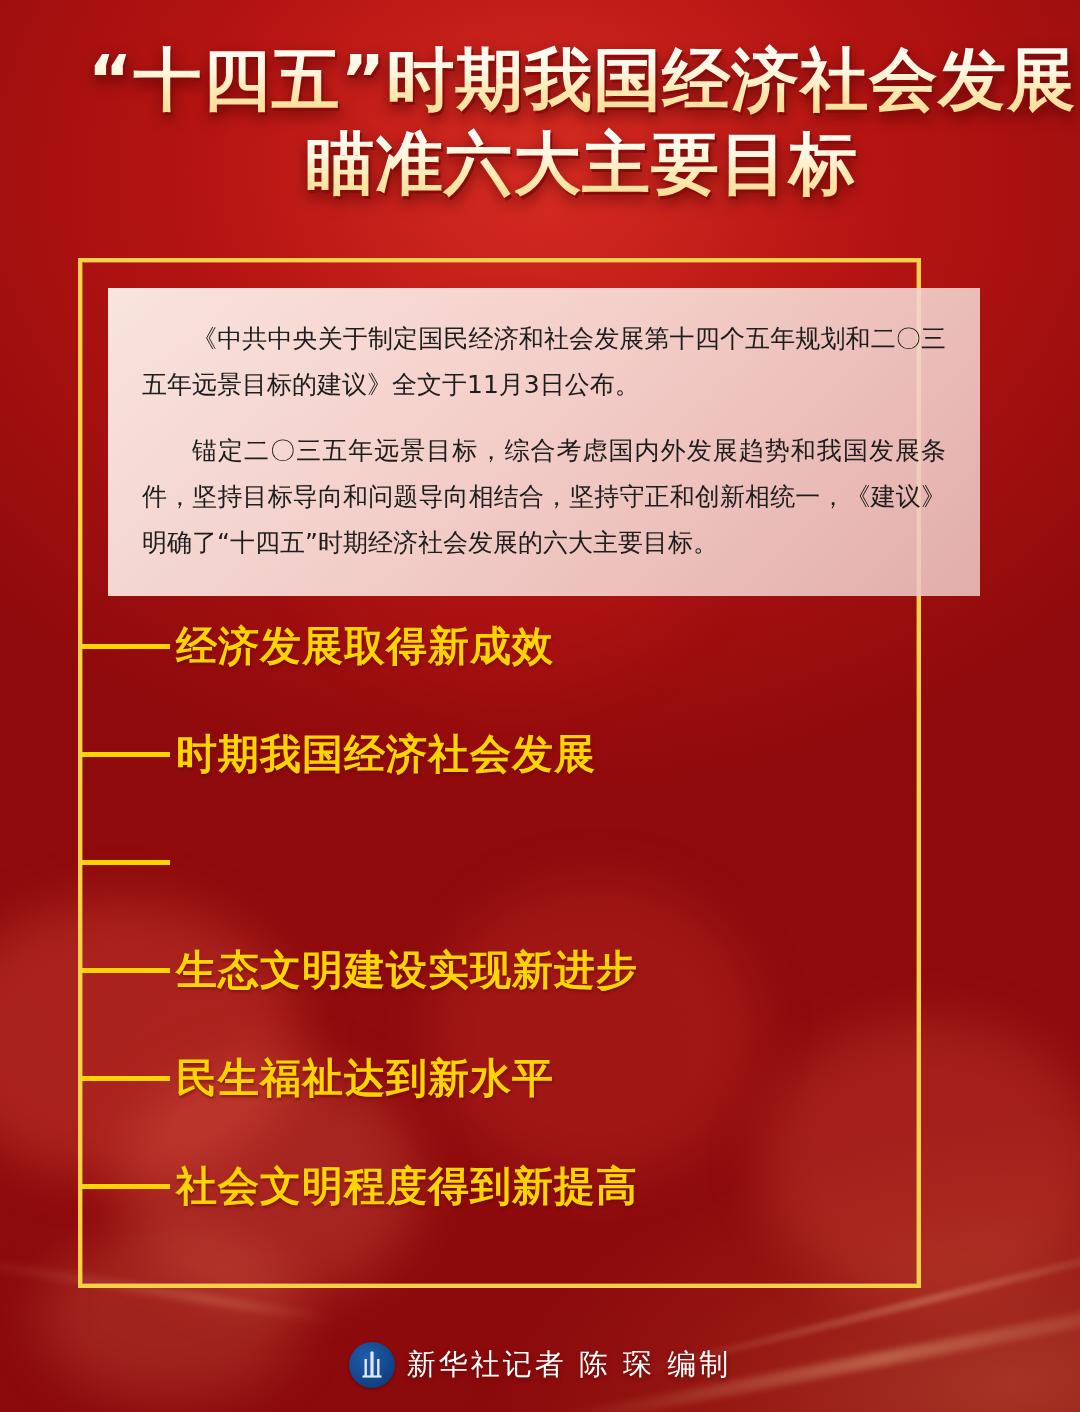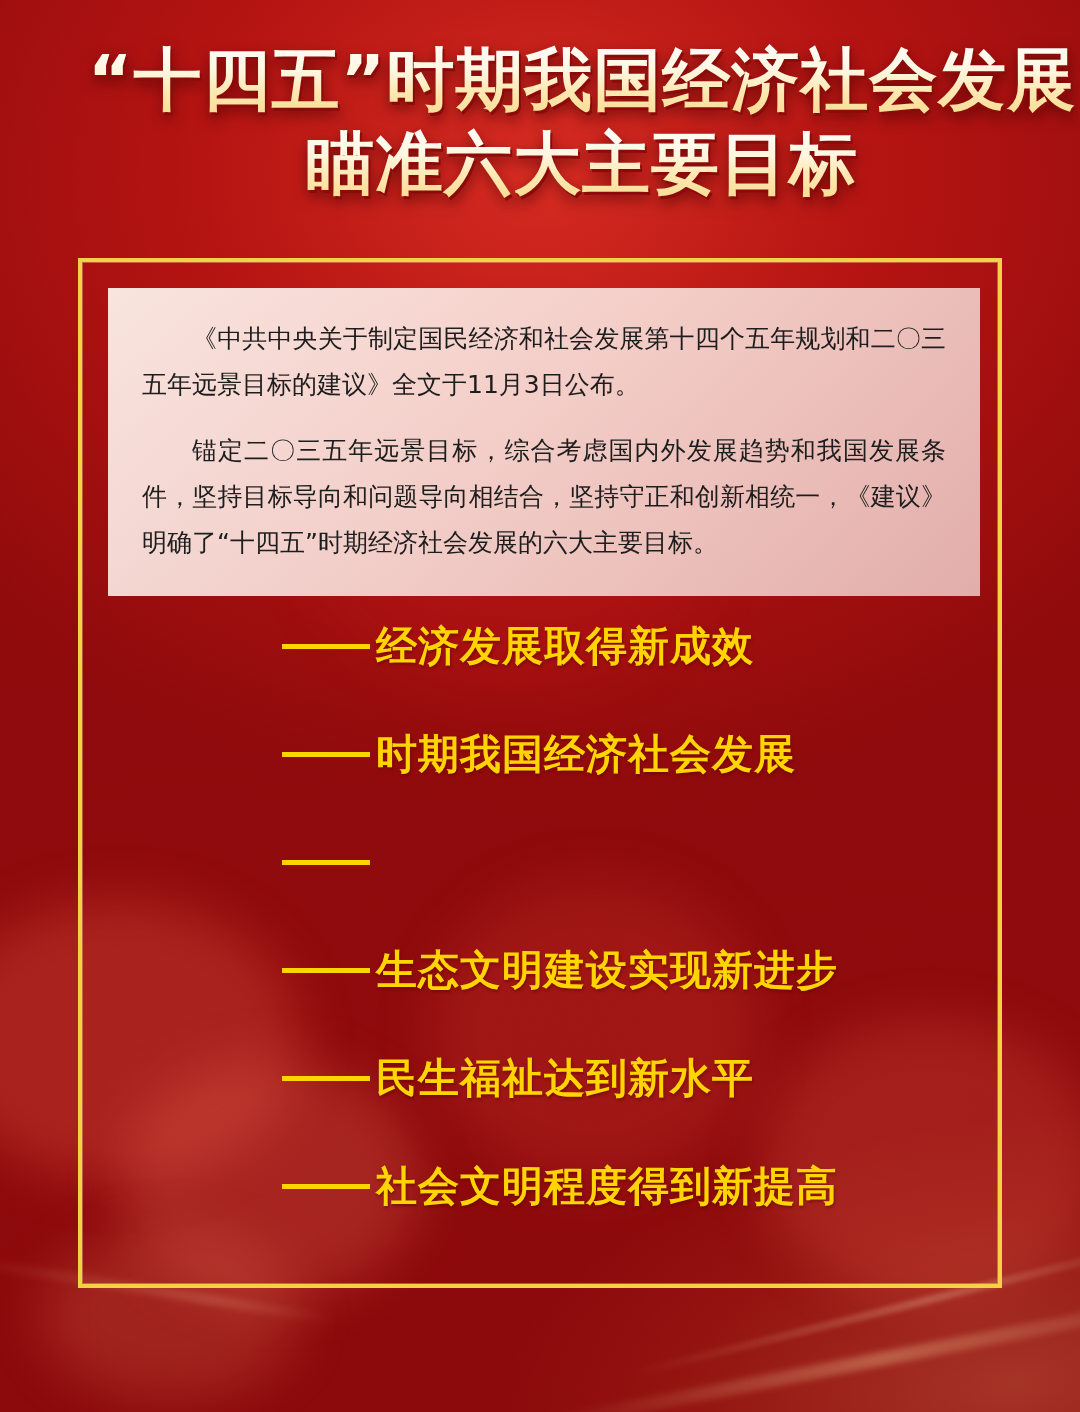--- a/index.html
+++ b/index.html
@@ -97,21 +97,21 @@
     text-shadow: 0 3px 0 rgba(120, 6, 8, 0.0);
     filter: drop-shadow(2px 3px 0 #8d0a0a) drop-shadow(0 5px 7px rgba(70, 0, 0, 0.55));
     white-space: nowrap;
   }
 
   
   .board {
     position: absolute;
     left: 78px;
     top: 258px;
-    width: 924px;
+    width: 843px;
     height: 1030px;
     border: 4px solid #f5d146;
     box-sizing: border-box;
     box-shadow: 0 0 0 1px rgba(255, 235, 150, 0.35) inset;
     z-index: 4;
   }
 
   .summary {
     position: absolute;
     left: 26px;
@@ -135,21 +135,20 @@
   .goals {
     position: absolute;
     left: 0;
     top: 330px;
     width: 924px;
   }
   .goal-item {
     display: flex;
     align-items: center;
     justify-content: flex-start;
-    padding-left: 200px;
     height: 108px;
   }
   .goal-dash {
     display: inline-block;
     width: 88px;
     height: 5px;
     background: #ffd400;
     margin-right: 6px;
     flex: none;
   }
@@ -245,14 +244,26 @@
         <span class="goal-text">民生福祉达到新水平</span>
       </div>
       <div class="goal-item">
         <span class="goal-dash"></span>
         <span class="goal-text">社会文明程度得到新提高</span>
       </div>
     </div>
 
   </div>
 
+  <div class="footer">
+    <span class="logo">
+      <svg width="30" height="30" viewBox="0 0 30 30" aria-hidden="true">
+        <rect x="13.4" y="4" width="3.2" height="22" fill="#dfe9f7"></rect>
+        <rect x="7.5" y="9" width="2.4" height="17" fill="#dfe9f7"></rect>
+        <rect x="20.1" y="9" width="2.4" height="17" fill="#dfe9f7"></rect>
+        <rect x="5.5" y="25.4" width="19" height="2.2" fill="#dfe9f7"></rect>
+        <circle cx="15" cy="3" r="1.8" fill="#dfe9f7"></circle>
+      </svg>
+    </span>
+    <span class="footer-text">新华社记者 陈 琛 编制</span>
+  </div>
 
 </div>
 
 </body></html>

